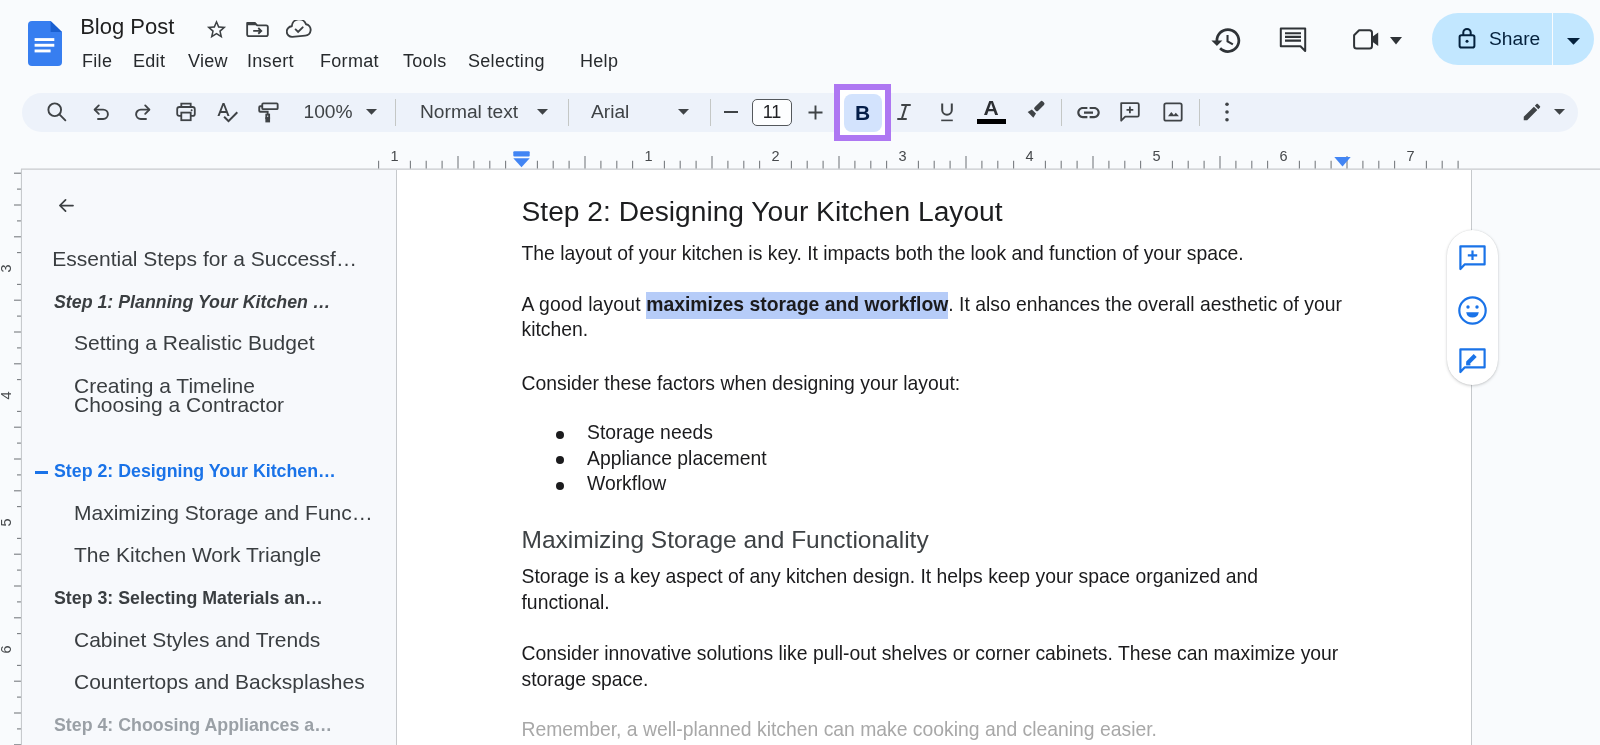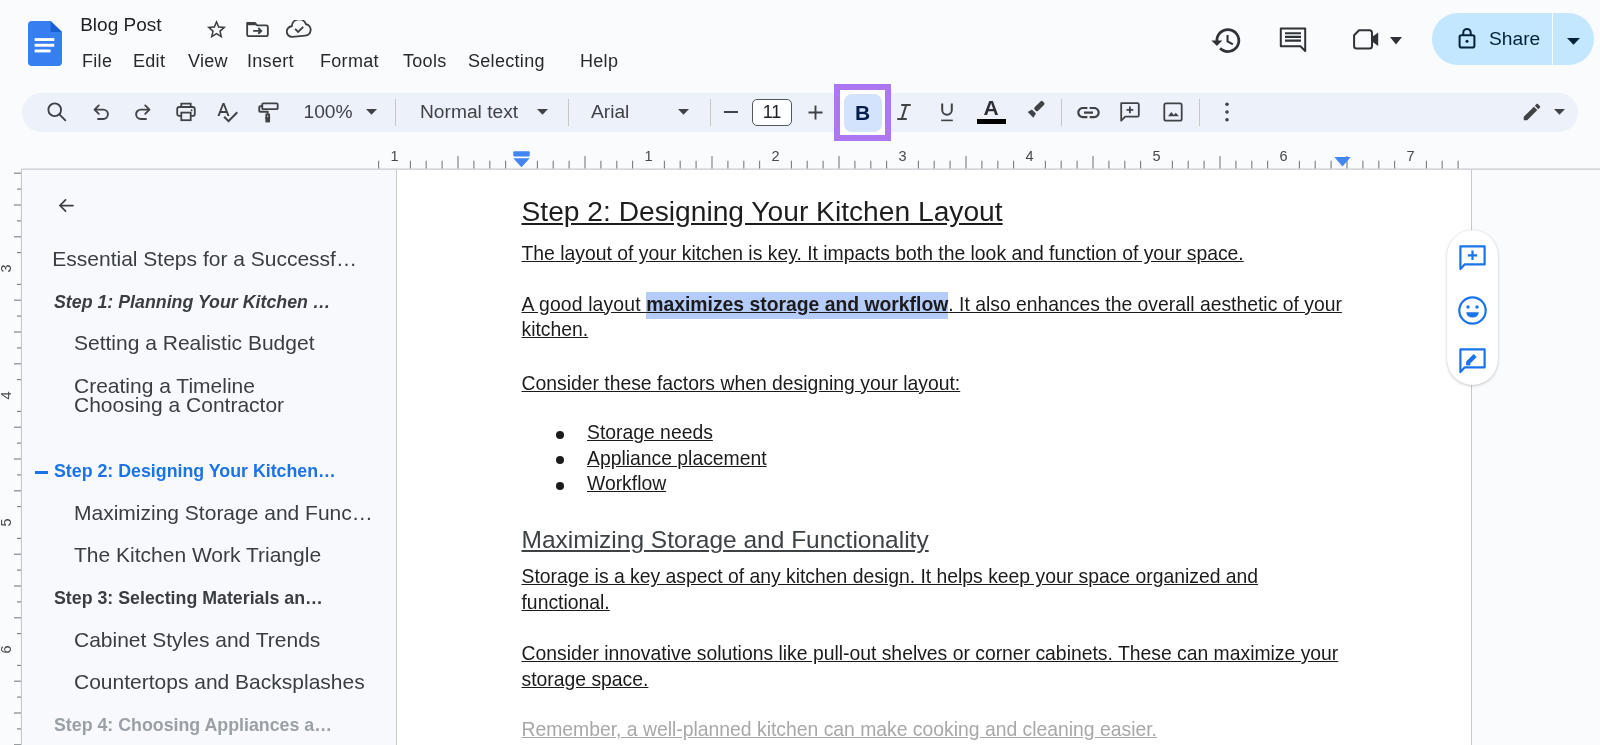--- a/index.html
+++ b/index.html
@@ -1,35 +1,35 @@
 <!DOCTYPE html>
 <html><head><meta charset="utf-8">
 <style>
   * { margin:0; padding:0; box-sizing:border-box; }
   html,body { width:1600px; height:745px; overflow:hidden; }
   body { position:relative; background:#f9fbfd; font-family:"Liberation Sans", sans-serif; }
   .abs { position:absolute; }
   svg.ic { position:absolute; }
   .menu { position:absolute; top:51px; font-size:18px; letter-spacing:0.3px; color:#272a2d; }
   .tbtxt { position:absolute; font-size:19.2px; color:#3f4346; }
-  .line { position:absolute; white-space:nowrap; font-size:19.35px; line-height:25.6px; color:#1b1b1d;text-decoration:underline; }
+  .line { position:absolute; white-space:nowrap; font-size:19.35px; line-height:25.6px; color:#1b1b1d; }
   .srow { position:absolute; white-space:nowrap; font-size:21px; line-height:20px; color:#3a3e41; }
   .srow.b { font-size:17.8px; font-weight:700; letter-spacing:0px; }
   .hl { background:#b6ccf8; padding:1px 0 4.3px 0; }
 </style></head>
 <body>
 
 <svg class="ic" style="left:28px;top:21px" width="34" height="45" viewBox="0 0 34 45">
   <path d="M4 0 H22.6 L34 11 V41 a4 4 0 0 1 -4 4 H4 a4 4 0 0 1 -4 -4 V4 a4 4 0 0 1 4 -4 Z" fill="#377ef0"></path>
   <path d="M22.6 0 L34 11 H22.6 Z" fill="#1a5fd0"></path>
   <rect x="6.6" y="17.1" width="19.7" height="2.9" fill="#fff"></rect>
   <rect x="6.6" y="22.8" width="19.7" height="2.9" fill="#fff"></rect>
   <rect x="6.6" y="28.5" width="16" height="2.9" fill="#fff"></rect>
 </svg>
-<div class="abs" style="left:80.2px;top:13.8px;font-size:19px;color:#1f1f1f;">Blog Post</div>
+<div class="abs" style="left:80.2px;top:13.8px;font-size:22px;color:#1f1f1f;">Blog Post</div>
 
 <svg class="ic" style="left:205px;top:18px" width="23" height="23" viewBox="0 0 24 24" fill="#3c4043">
  <path d="M22 9.24l-7.19-.62L12 2 9.19 8.63 2 9.24l5.46 4.73L5.82 21 12 17.27 18.18 21l-1.63-7.03L22 9.24zM12 15.4l-3.76 2.27 1-4.28-3.32-2.88 4.38-.38L12 6.1l1.71 4.04 4.38.38-3.32 2.88 1 4.28L12 15.4z"></path>
 </svg>
 <svg class="ic" style="left:246px;top:20.5px" width="23" height="16.5" viewBox="0 0 24 17" fill="none" stroke="#3c4043">
  <path d="M1.2 2 H9.4 L11.7 4.4 H21 a1.8 1.8 0 0 1 1.8 1.8 V14 a1.8 1.8 0 0 1 -1.8 1.8 H3 A1.8 1.8 0 0 1 1.2 14 Z" stroke-width="1.9" stroke-linejoin="round"></path>
  <path d="M1.2 1.2 H9.4 L12 4.4 H1.2 Z" fill="#3c4043" stroke="none"></path>
  <path d="M7.5 10.2 H15.5 M12.8 7.2 l3.1 3 -3.1 3" stroke-width="1.9"></path>
 </svg>
 <svg class="ic" style="left:286px;top:20px" width="26" height="18" viewBox="0 0 26 18" fill="none" stroke="#3c4043" stroke-width="1.9">

